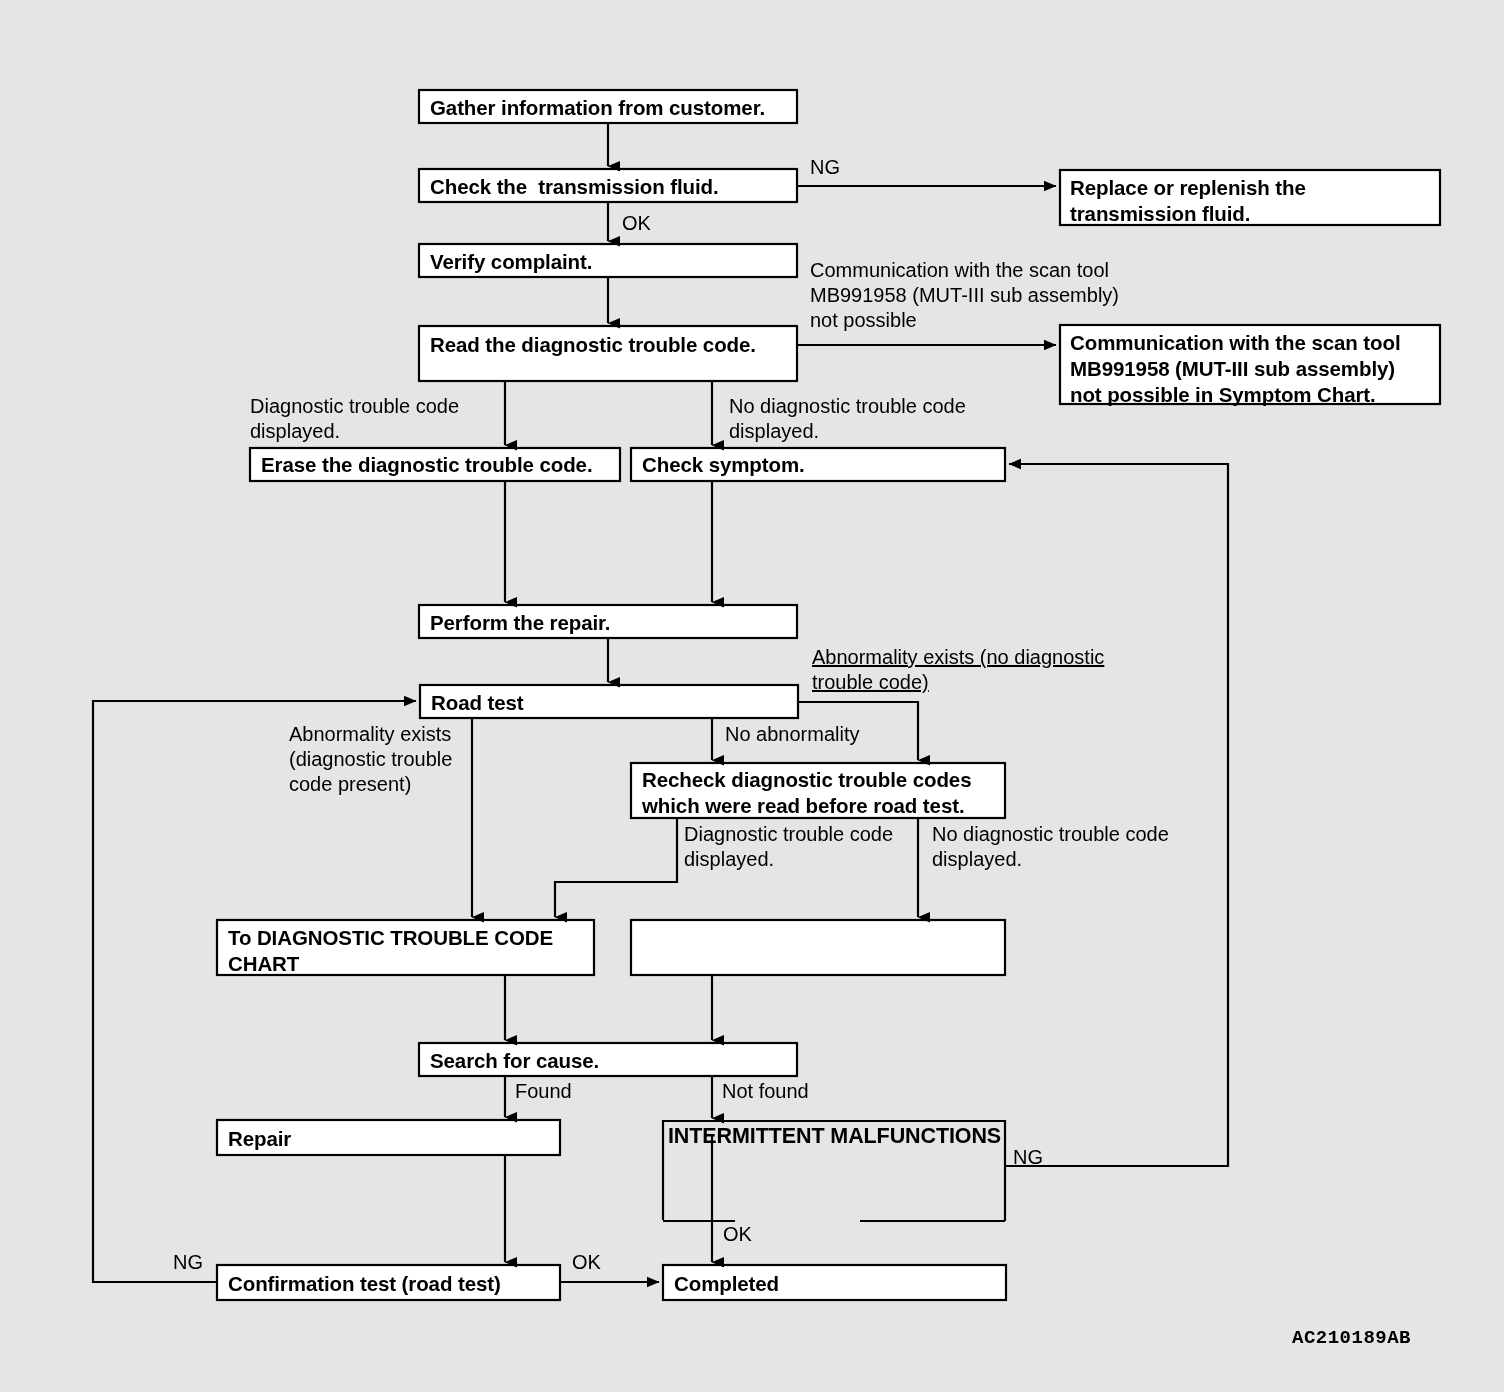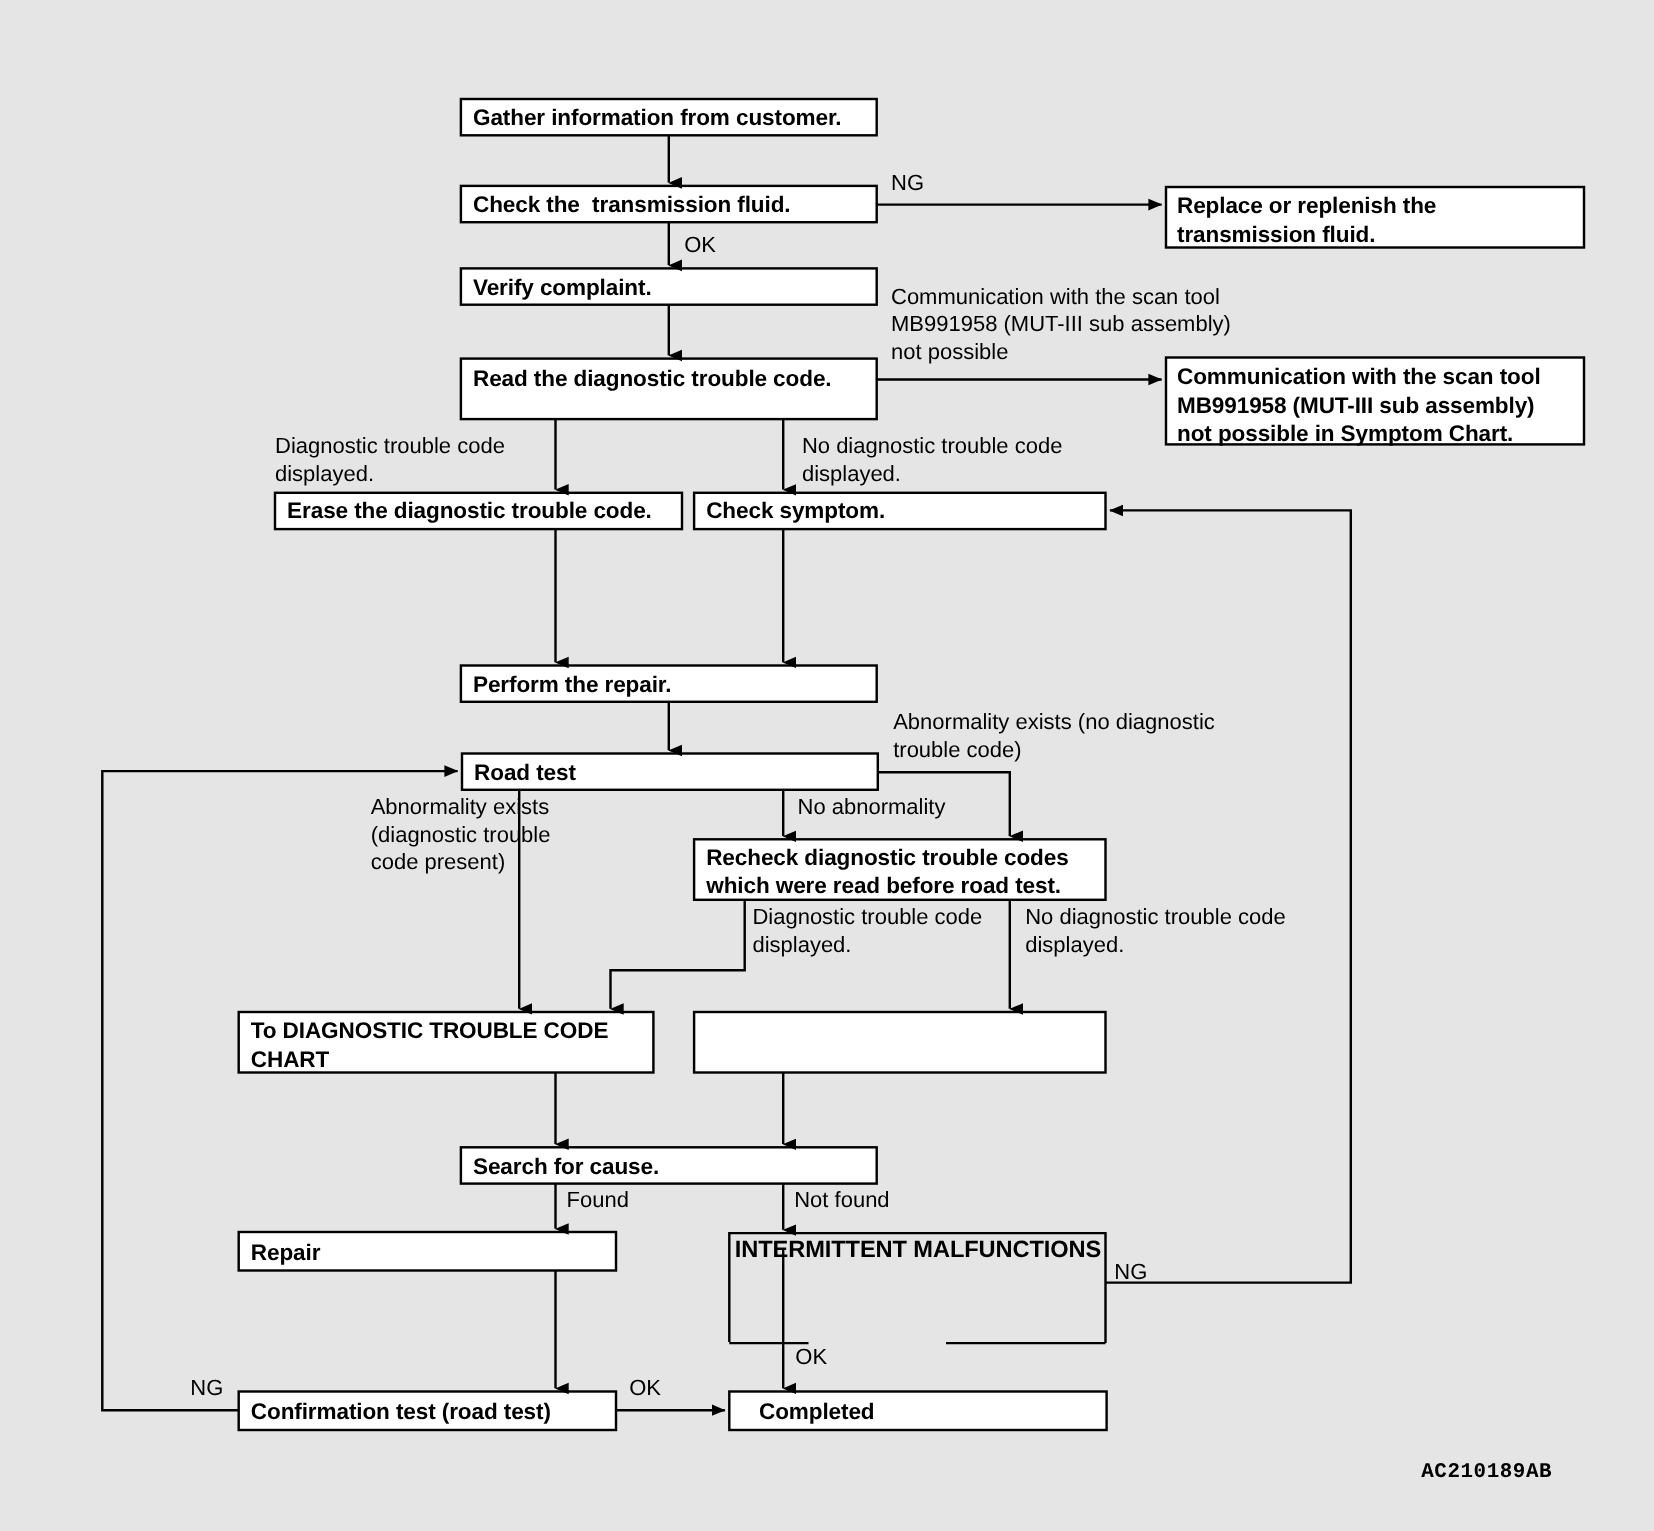--- a/index.html
+++ b/index.html
@@ -162,34 +162,34 @@
   <div class="node-text" style="left:642px; top:452px; width:355px;">Check symptom.</div>
   <div class="node-text" style="left:431px; top:690px; width:360px;">Road test</div>
   <div class="node-text" style="left:642px; top:767px; width:358px;">Recheck diagnostic trouble codes
 which were read before road test.</div>
   <div class="node-text" style="left:228px; top:925px; width:362px;">To DIAGNOSTIC TROUBLE CODE
 CHART</div>
   <div class="node-text" style="left:228px; top:1126px; width:325px;">Repair</div>
   <div class="node-text" style="left:430px; top:1048px; width:360px;">Search for cause.</div>
   <div class="node-text" style="left:668px; top:1123px; width:335px; font-size:21.5px;">INTERMITTENT MALFUNCTIONS</div>
   <div class="node-text" style="left:228px; top:1271px; width:325px;">Confirmation test (road test)</div>
-  <div class="node-text" style="left:690px; top:1271px; width:325px;">Completed</div>
+  <div class="node-text" style="left:674px; top:1271px; width:325px;">Completed</div>
 
   <div class="edge-label" style="left:810px; top:155px;">NG</div>
   <div class="edge-label" style="left:622px; top:211px;">OK</div>
   <div class="edge-label" style="left:810px; top:258px; width:400px;">Communication with the scan tool
 MB991958 (MUT-III sub assembly)
 not possible</div>
   <div class="edge-label" style="left:250px; top:394px; width:290px;">Diagnostic trouble code
 displayed.</div>
   <div class="edge-label" style="left:729px; top:394px; width:300px;">No diagnostic trouble code
 displayed.</div>
-  <div class="edge-label" style="left:812px; top:645px; width:330px;">Abnormality exists (no diagnostic
+  <div class="edge-label" style="left:812px; top:645px; width:330px;text-decoration:underline;">Abnormality exists (no diagnostic
 trouble code)</div>
-  <div class="edge-label" style="left:289px; top:722px; width:200px;margin-left:48px;">Abnormality exists
+  <div class="edge-label" style="left:289px; top:722px; width:200px;">Abnormality exists
 (diagnostic trouble
 code present)</div>
   <div class="edge-label" style="left:725px; top:722px;">No abnormality</div>
   <div class="edge-label" style="left:684px; top:822px; width:250px;">Diagnostic trouble code
 displayed.</div>
   <div class="edge-label" style="left:932px; top:822px; width:270px;">No diagnostic trouble code
 displayed.</div>
   <div class="edge-label" style="left:515px; top:1079px;">Found</div>
   <div class="edge-label" style="left:722px; top:1079px;">Not found</div>
   <div class="edge-label" style="left:1013px; top:1145px;">NG</div>

